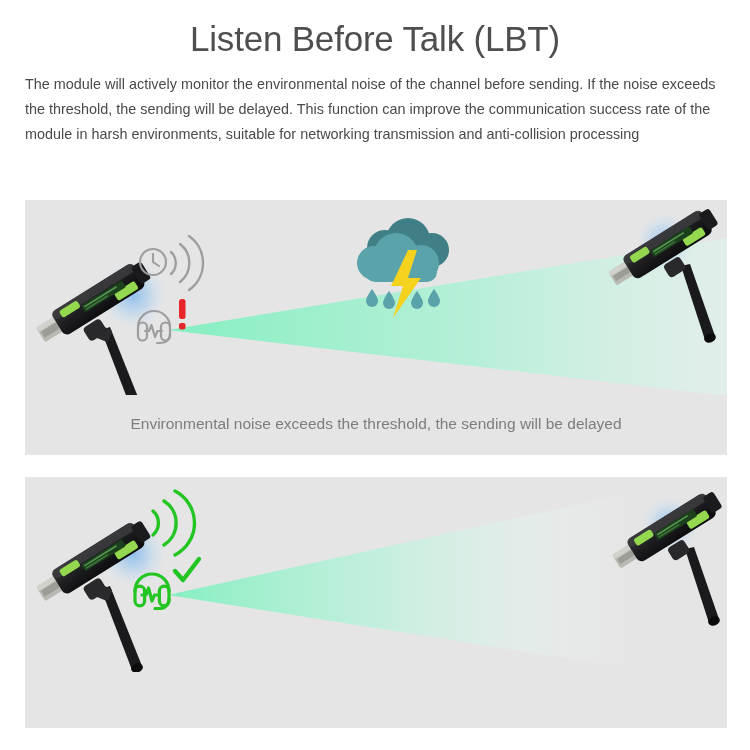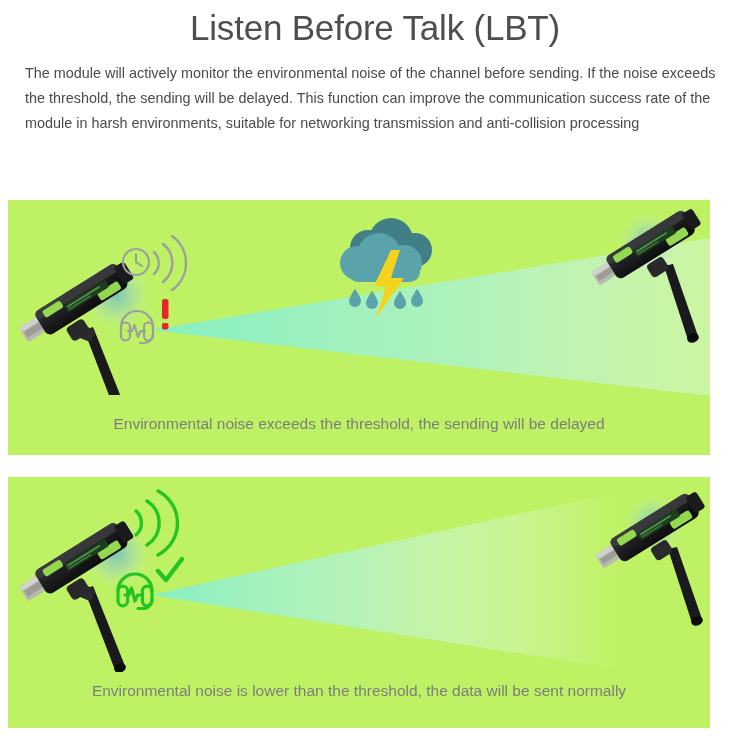--- a/index.html
+++ b/index.html
@@ -19,38 +19,38 @@
     background: #ffffff;
   }
 
   
   .title {
     text-align: center;
     font-size: 35px;
     font-weight: 400;
     color: #4e4e4e;
     letter-spacing: -0.2px;
-    padding-top: 7px;
+    padding-top: 18px;
     line-height: 1.2;
   }
 
   .intro {
     margin: 12px 25px 9px 25px;
     font-size: 14.4px;
     line-height: 25px;
     color: #4a4a4a;
     text-align: left;
   }
 
   
   .panel {
     position: absolute;
-    left: 8px;
+    left: 25px;
     width: 702px;
-    background: #bef264;
+    background: #e5e5e5;
   }
 
   .panel-1 { top: 200px; height: 255px; }
   .panel-2 { top: 477px; height: 251px; }
 
   .scene {
     position: absolute;
     left: 0; top: 0;
     width: 702px;
     height: 195px;
@@ -332,16 +332,15 @@
             <rect x="61" y="15" width="36" height="1.6" fill="#62a55c" opacity="0.85"></rect>
             <rect x="61" y="18" width="24" height="1.4" fill="#4d8a49" opacity="0.8"></rect>
             <rect x="63" y="7" width="11" height="2" rx="1" fill="#39393c"></rect>
             <rect x="78" y="7" width="8" height="2" rx="1" fill="#39393c"></rect>
             <rect x="119" y="8" width="12" height="19" rx="3" fill="#1b1b1d"></rect>
           </g>
         </g>
       </svg>
     </div>
 
-    <div class="caption">Environmental noise is lower than the threshold, the data will be sent normally</div>
   </div>
 
 </div>
 
 </body></html>

